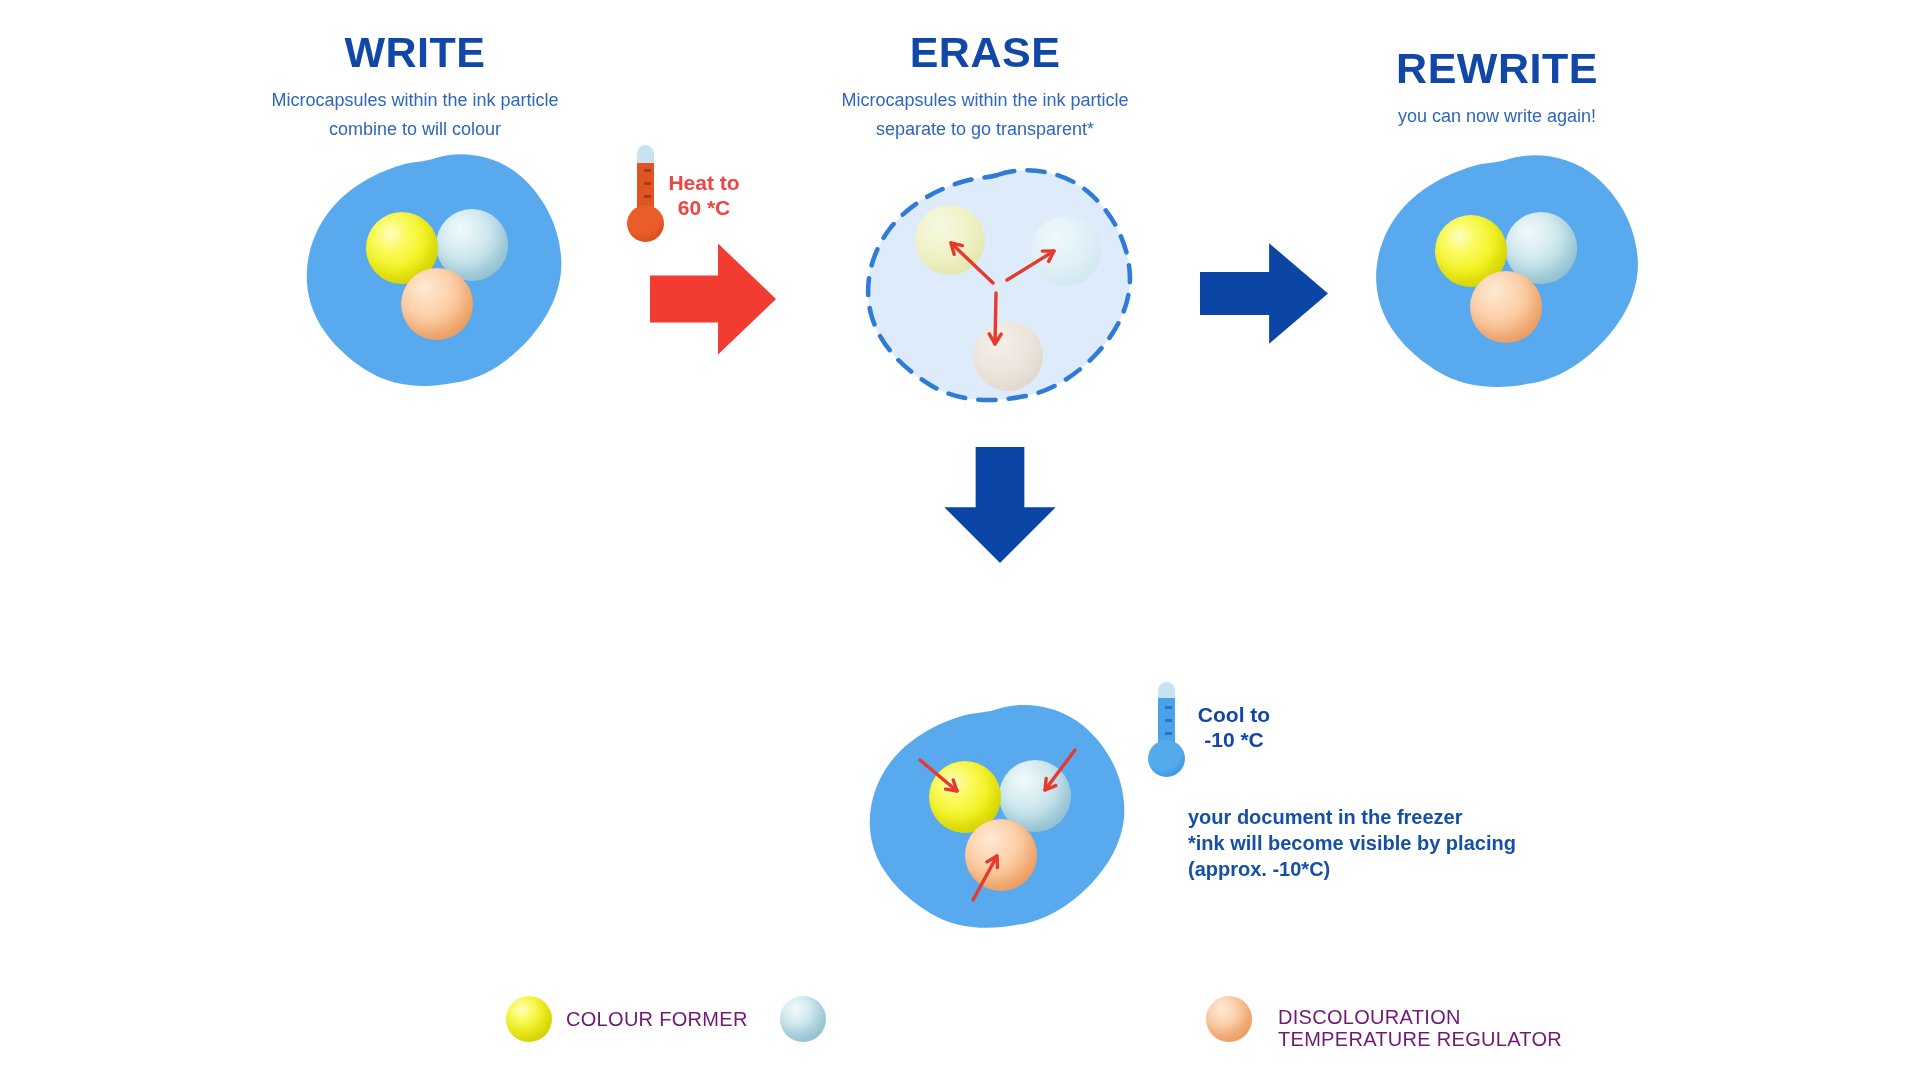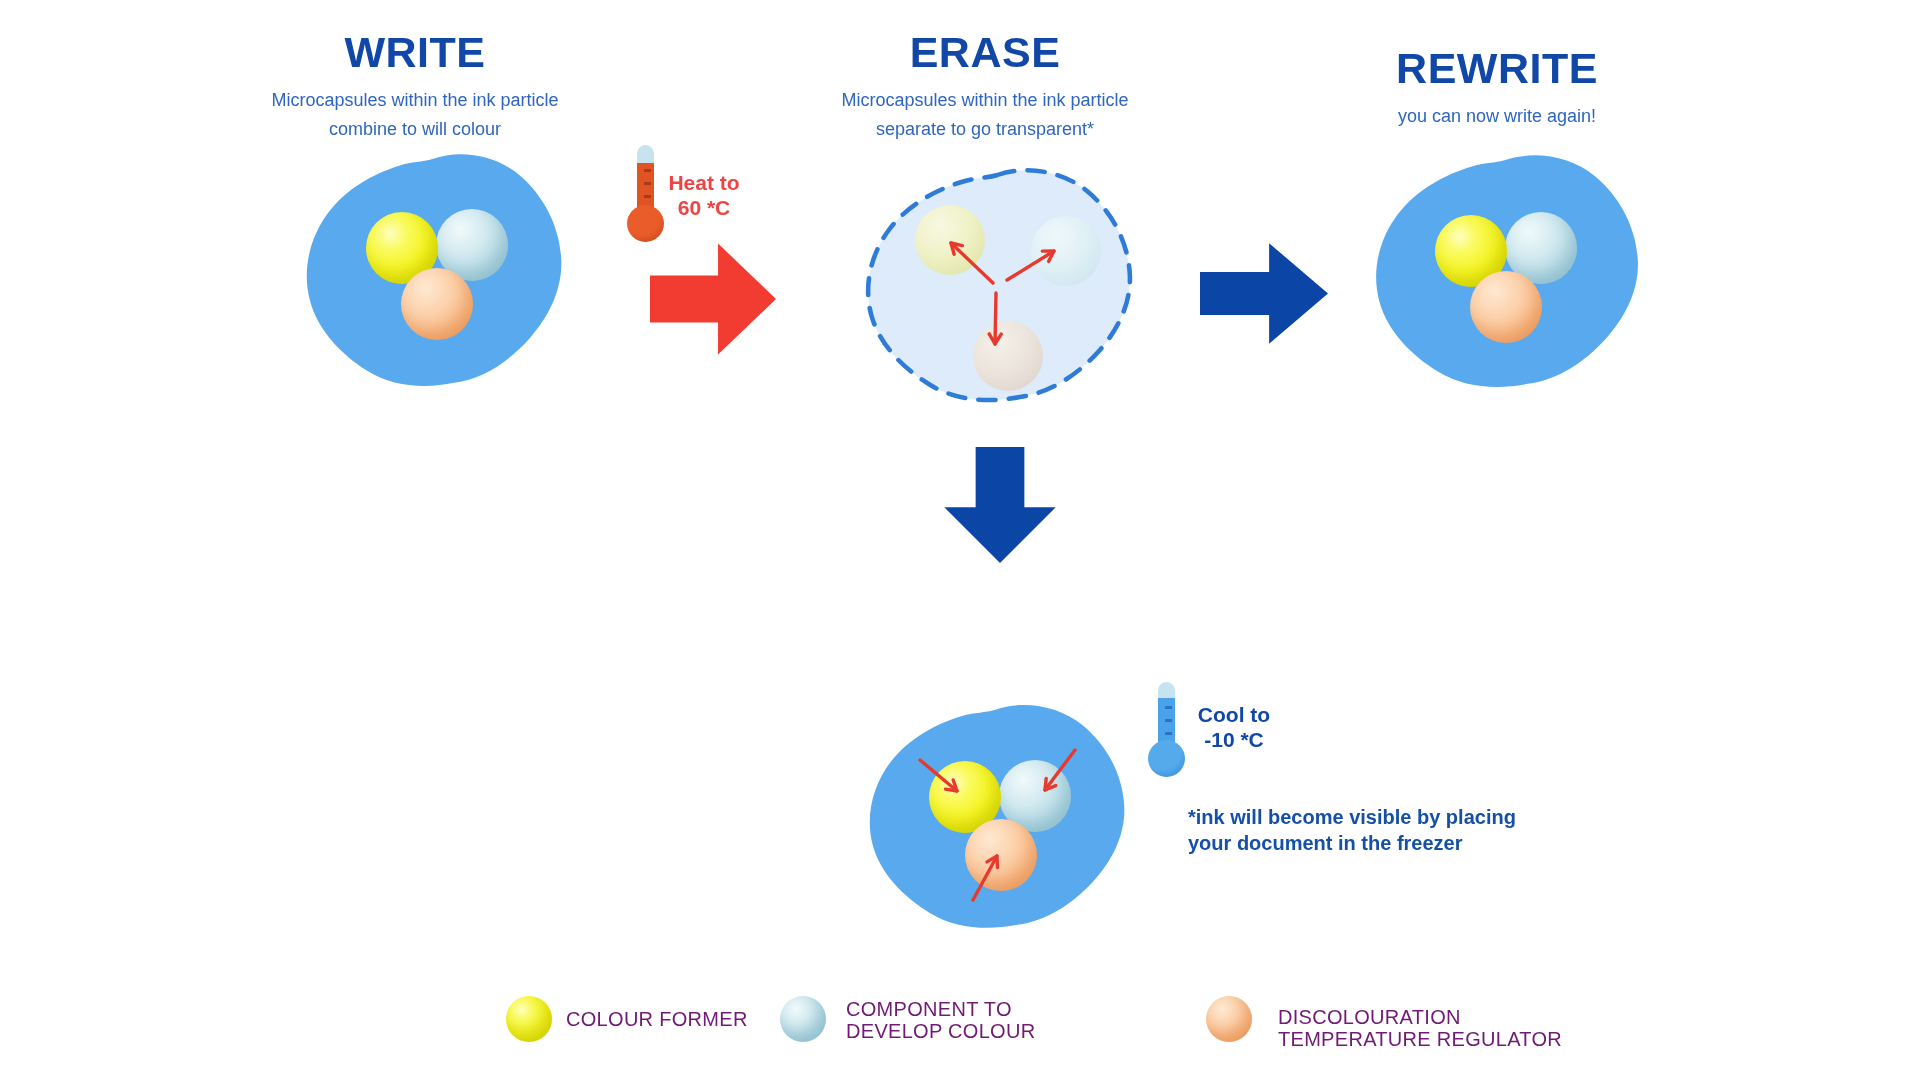--- a/index.html
+++ b/index.html
@@ -196,33 +196,30 @@
     <div class="tube"></div>
     <div class="bulb"></div>
   </div>
   <div class="temp-label temp-cold" style="left:1186px; top:702px; width:96px;text-align:center;">
     <span>Cool to</span><br>
     <span>-10 *C</span>
   </div>
 
   
   <div class="footnote">
+    <div>your document in the freezer</div>
     <div>*ink will become visible by placing</div>
-    <div>your document in the freezer</div>
+    <div>(approx. -10*C)</div>
   </div>
 
   
   <div class="legend-sphere sp-yellow" style="left:506px; top:996px;"></div>
   <div class="legend-label" style="left:566px; top:1008px;">COLOUR FORMER</div>
 
   <div class="legend-sphere sp-blue" style="left:780px; top:996px;"></div>
-  <div class="legend-label" style="left:846px; top:998px;">
-    <span>COMPONENT TO</span><br>
-    <span>DEVELOP COLOUR</span>
-  </div>
 
   <div class="legend-sphere sp-orange" style="left:1206px; top:996px;"></div>
   <div class="legend-label" style="left:1278px; top:1006px;">
     <span>DISCOLOURATION</span><br>
     <span>TEMPERATURE REGULATOR</span>
   </div>
 
 </div>
 
 </body></html>

